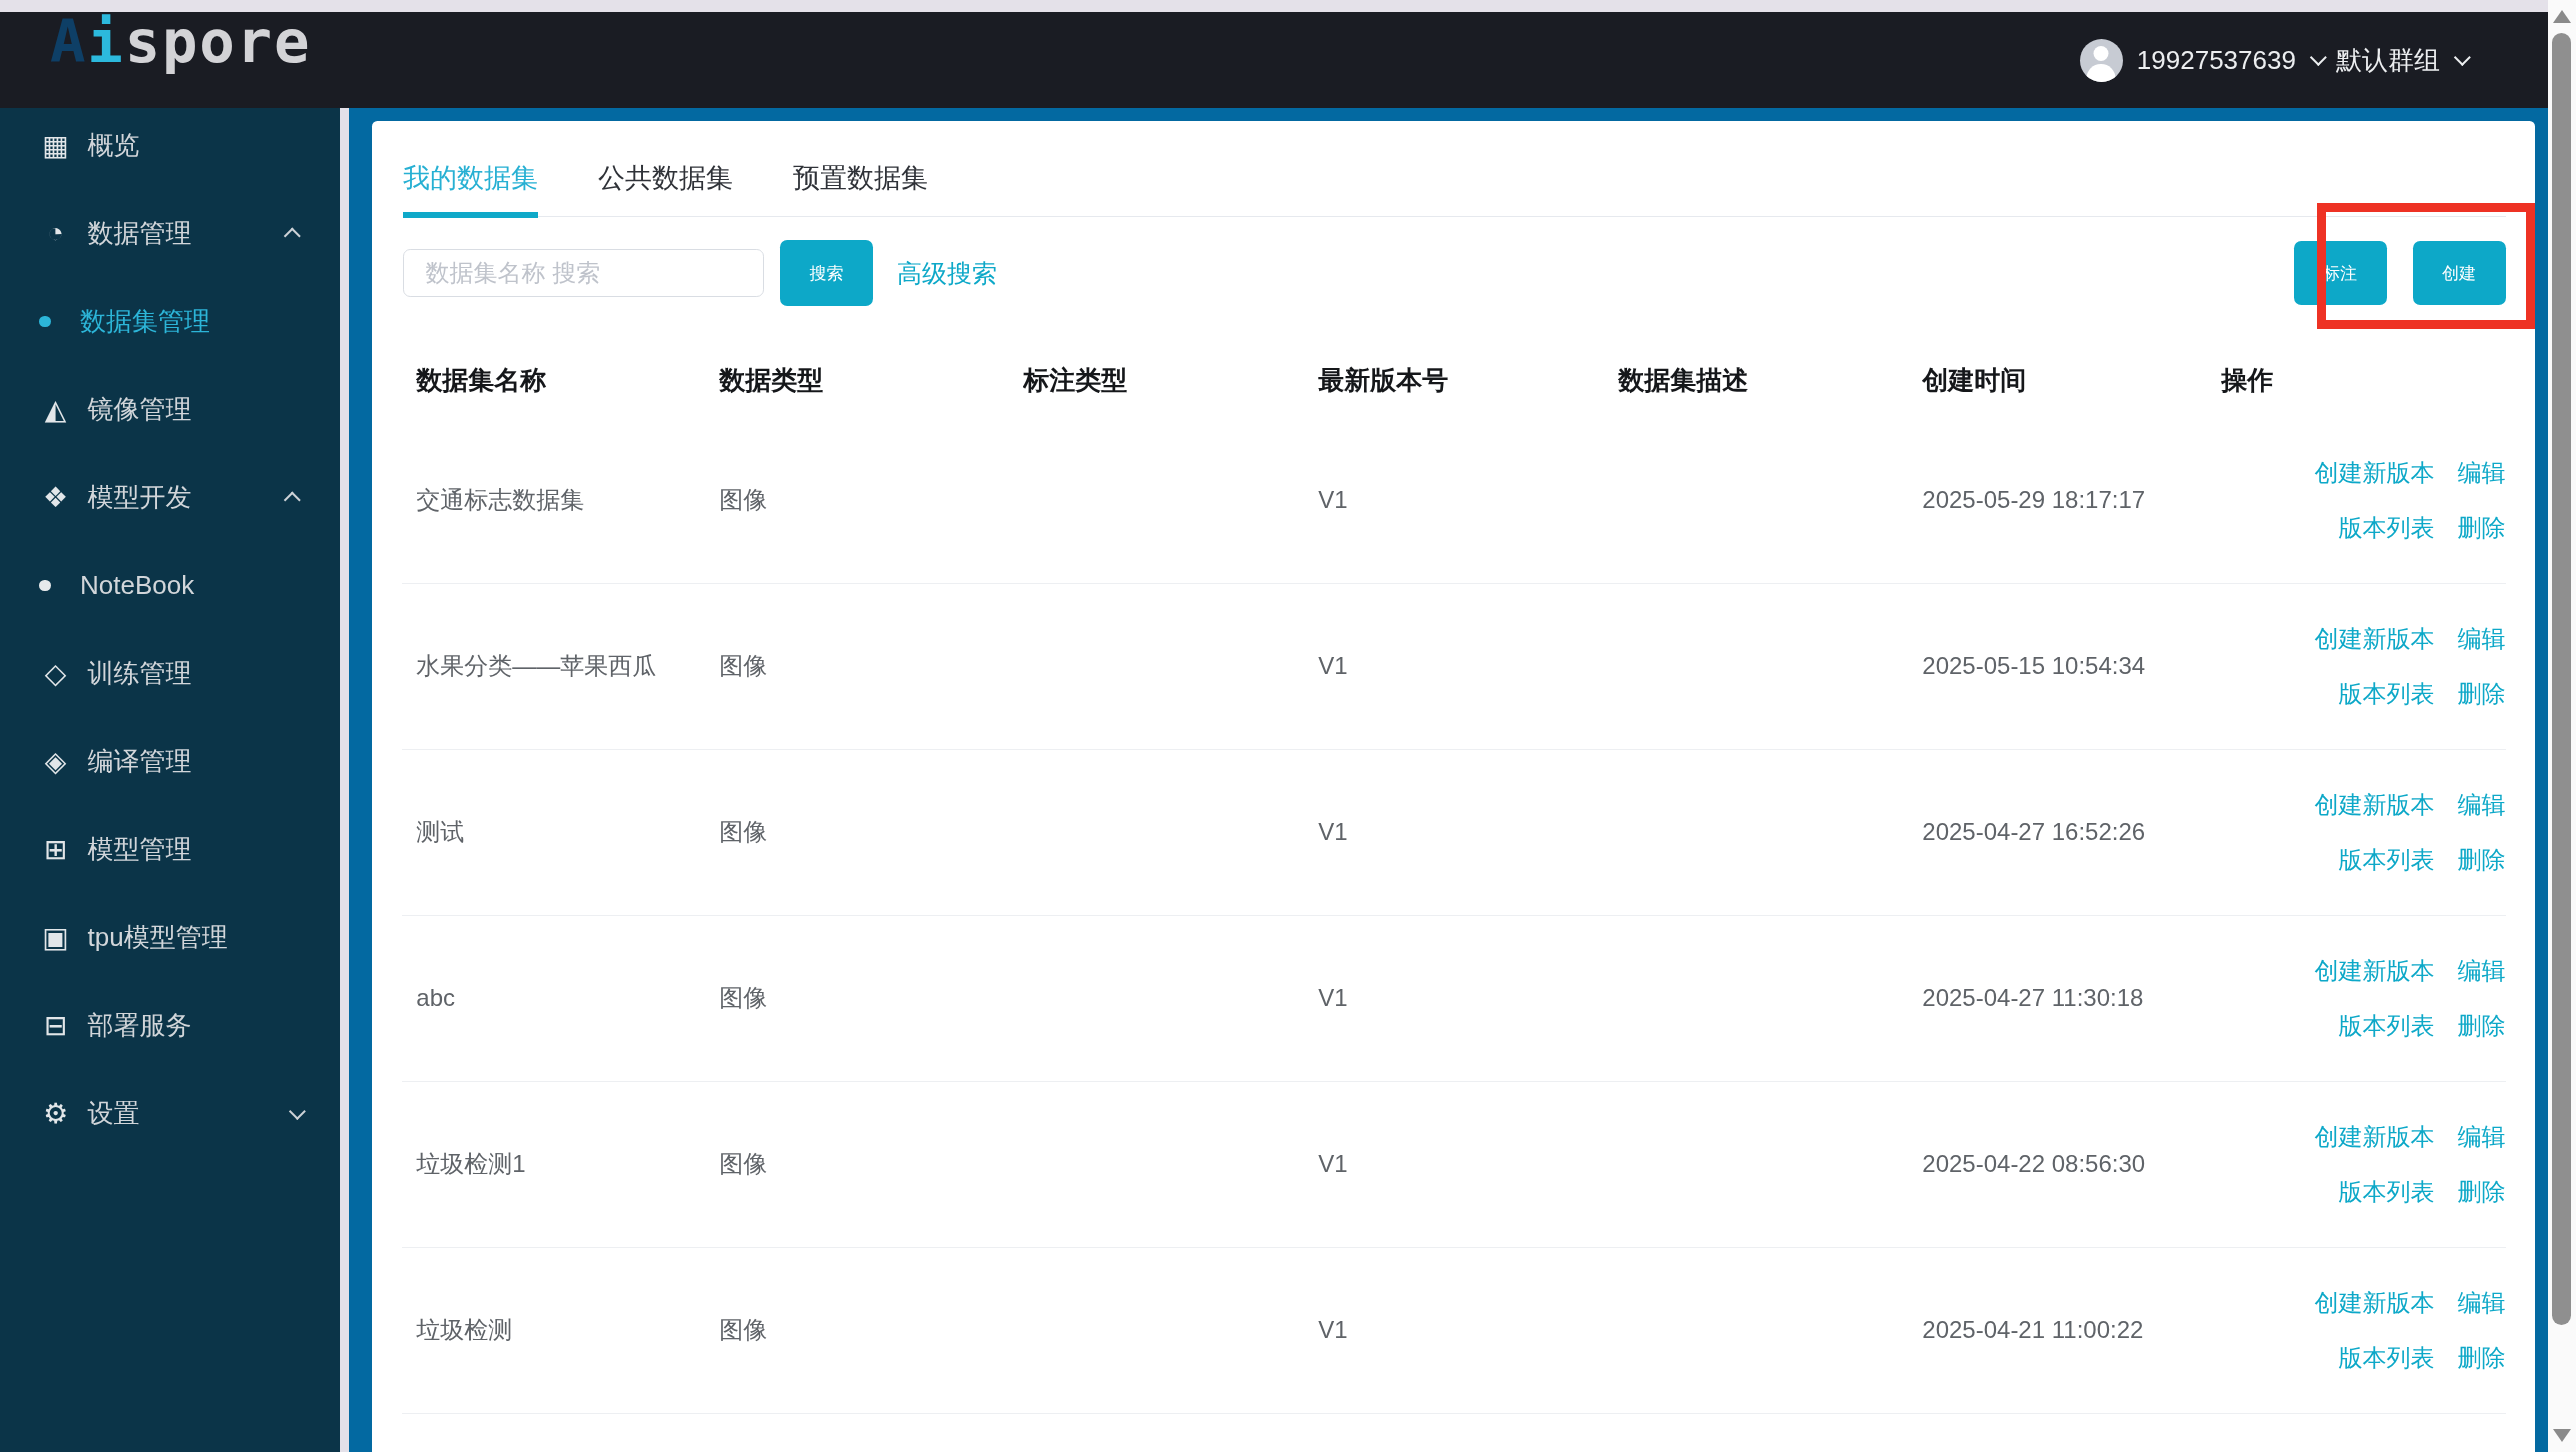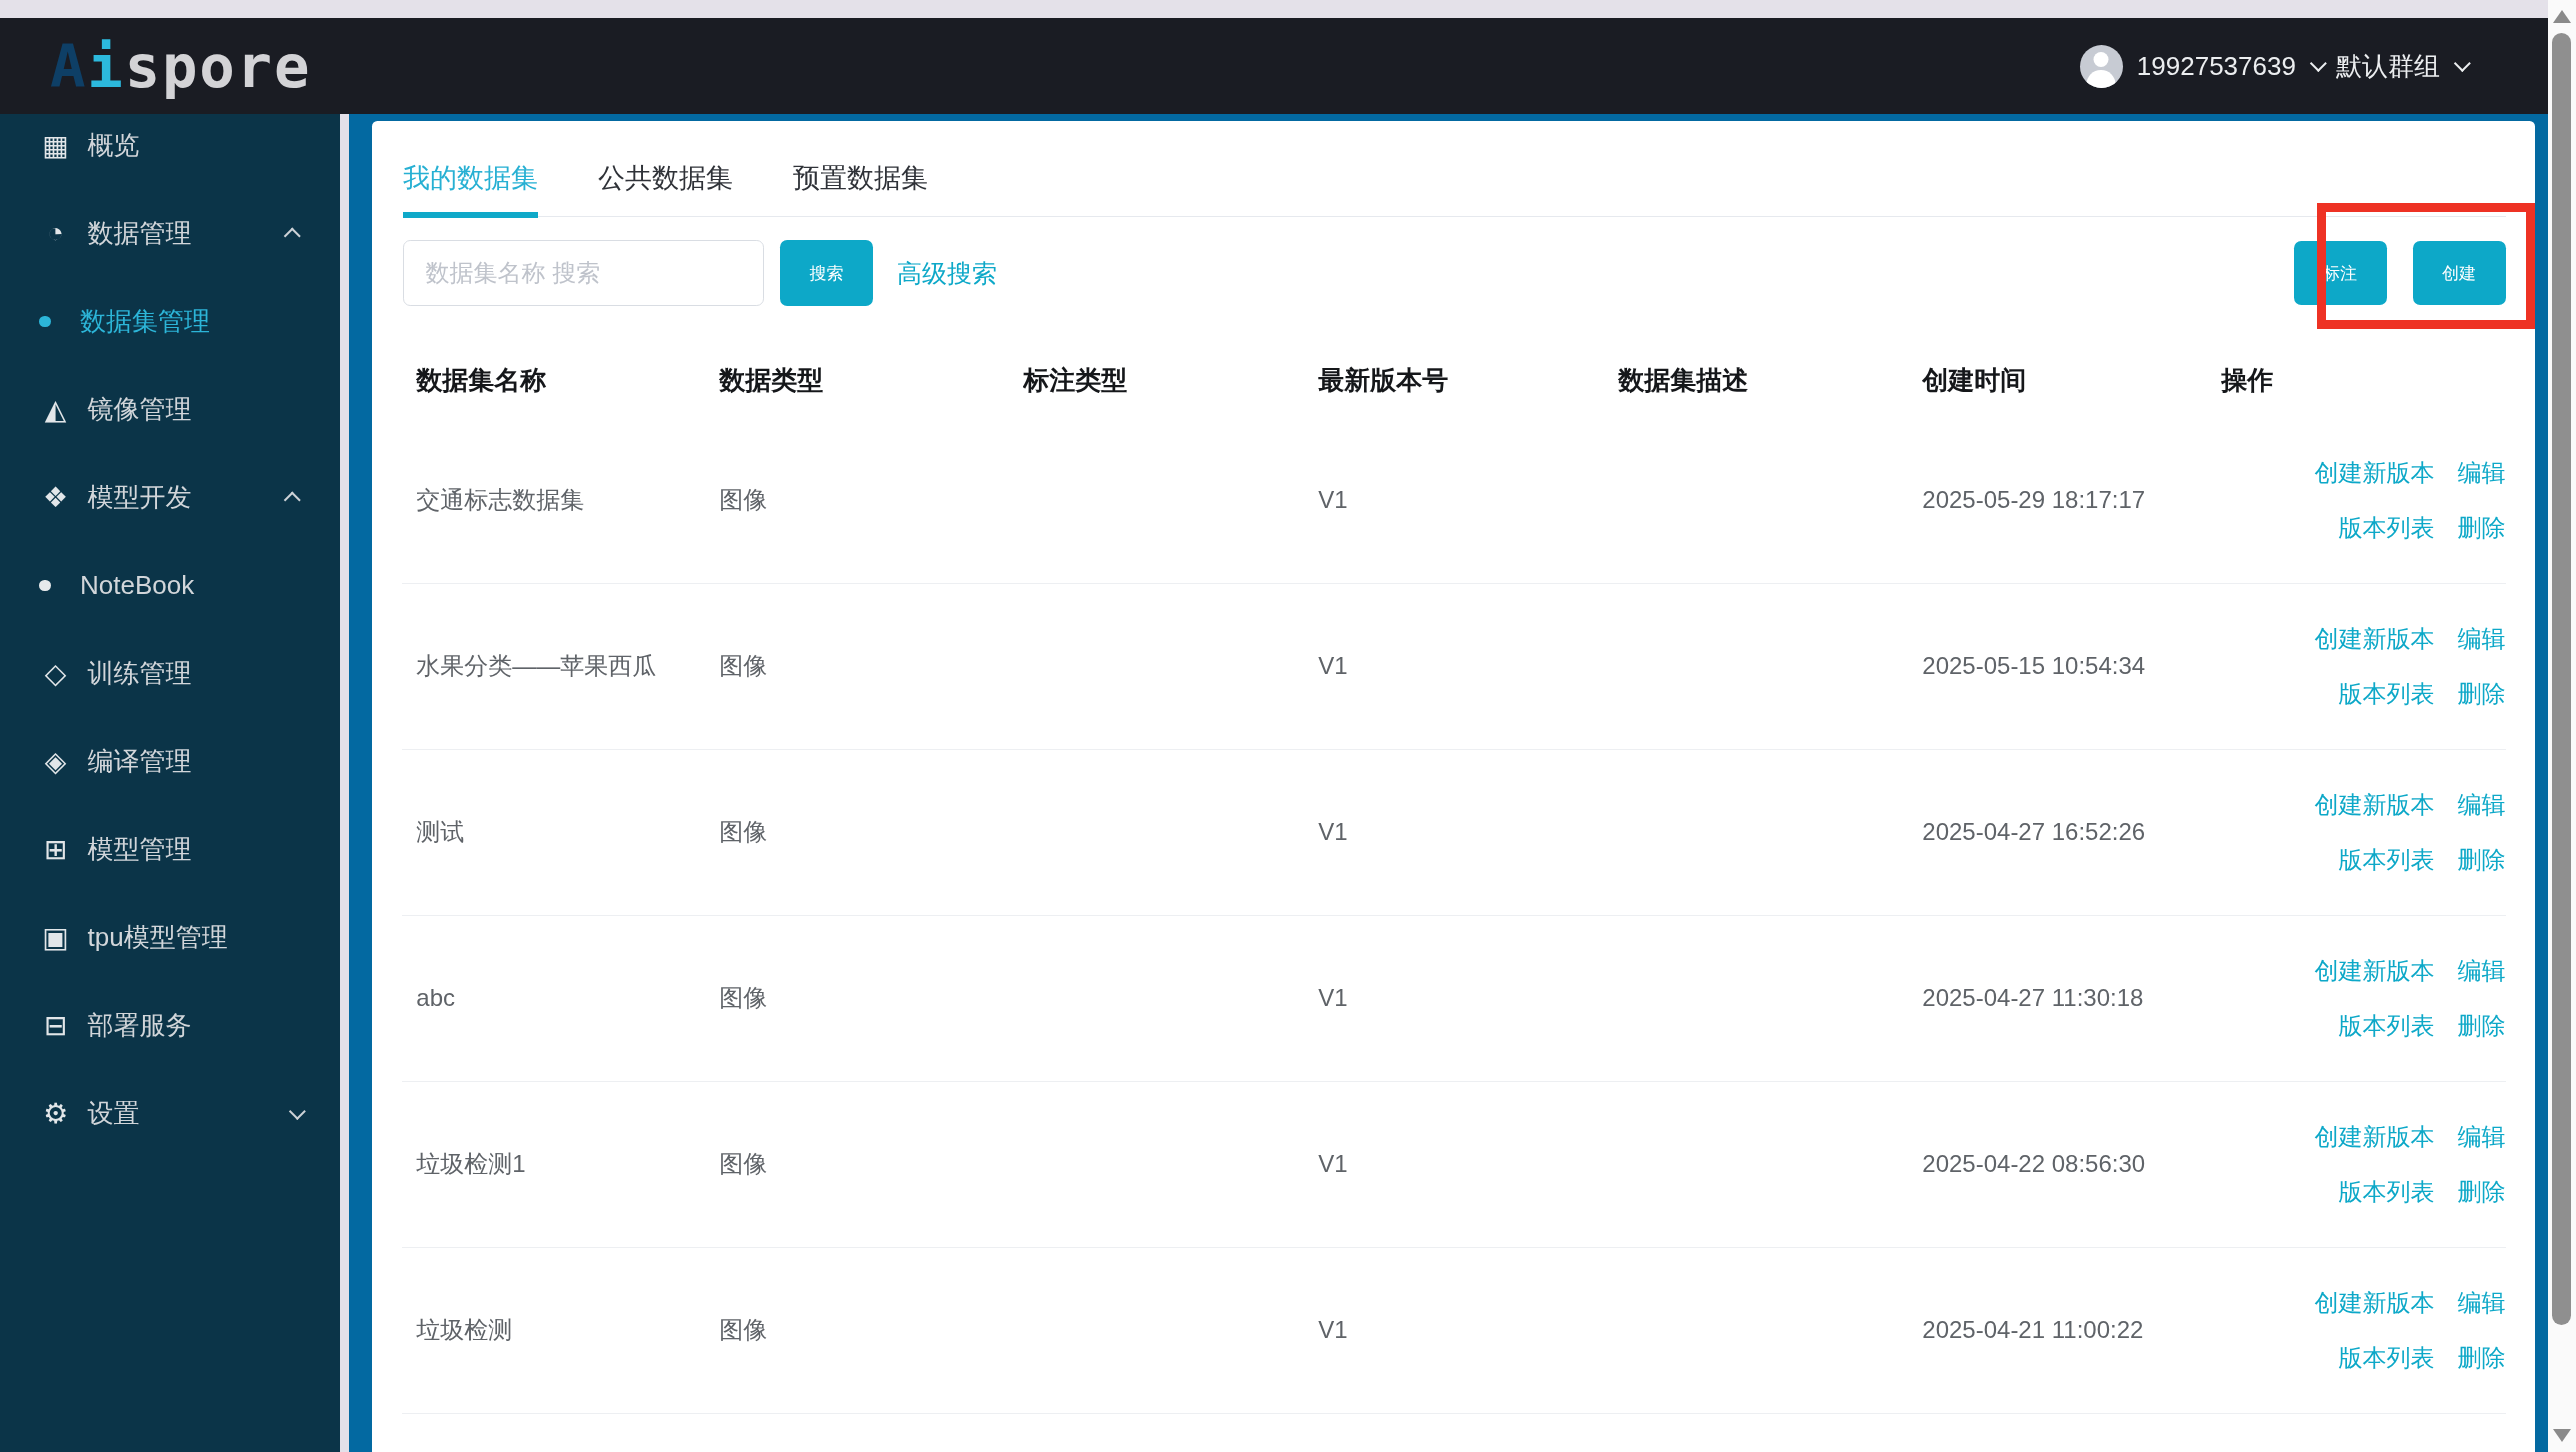--- a/index.html
+++ b/index.html
@@ -5,22 +5,22 @@
   * { margin:0; padding:0; box-sizing:border-box; }
   html,body { width:2576px; height:1452px; overflow:hidden; }
   body {
     position:relative;
     background:#e4e1e9;
     font-family:"Liberation Sans","DejaVu Sans",sans-serif;
   }
 
   
   .topbar{
-    position:absolute; left:0; top:18px; width:2548px; height:96px;
-    background:#1a1c23; display:flex; align-items:center; z-index:10;
+    position:absolute; left:0; top:12px; width:2548px; height:96px;
+    background:#1a1c23; display:flex; z-index:10;
   }
   .logo{
     margin-left:50px;
     font-family:"DejaVu Sans Mono","Liberation Mono",monospace;
     font-weight:bold; font-size:59px; letter-spacing:1.8px; line-height:1;
     user-select:none;
   }
   .logo .lg-a{ color:#0e3f66; }
   .logo .lg-i{ color:#2cb9dd; }
   .logo .lg-rest{ color:#d3d3d6; }
@@ -75,21 +75,21 @@
     cursor:pointer; position:relative; padding-top:7.2px;
   }
   .tab.active{ color:#27b0d3; }
   .tab.active::after{
     content:""; position:absolute; left:0; right:0; bottom:-1.8px; height:5.4px;
     background:#0fa9c9;
   }
 
   .controls{ margin:23px 29.5px 0 31px; display:flex; align-items:center; }
   .search-input{
-    width:361px; height:66px; border:1.8px solid #d9dde3; border-radius:7.2px;
+    width:361px; height:48px; border:1.8px solid #d9dde3; border-radius:7.2px;
     padding:0 21.5px; font-size:24px; color:#333; outline:none;
     font-family:inherit;
   }
   .search-input::placeholder{ color:#bfc3cb; }
   .btn{
     height:64px; border:none; border-radius:7.2px; background:#0da8c8;
     color:#fff; font-size:17px; padding:0 29.5px; cursor:pointer; font-family:inherit;
   }
   .search-btn{ margin-left:16px; height:66px; }
   .adv-link{ margin-left:24px; color:#0da8c8; font-size:25px; cursor:pointer; text-decoration:none; }

